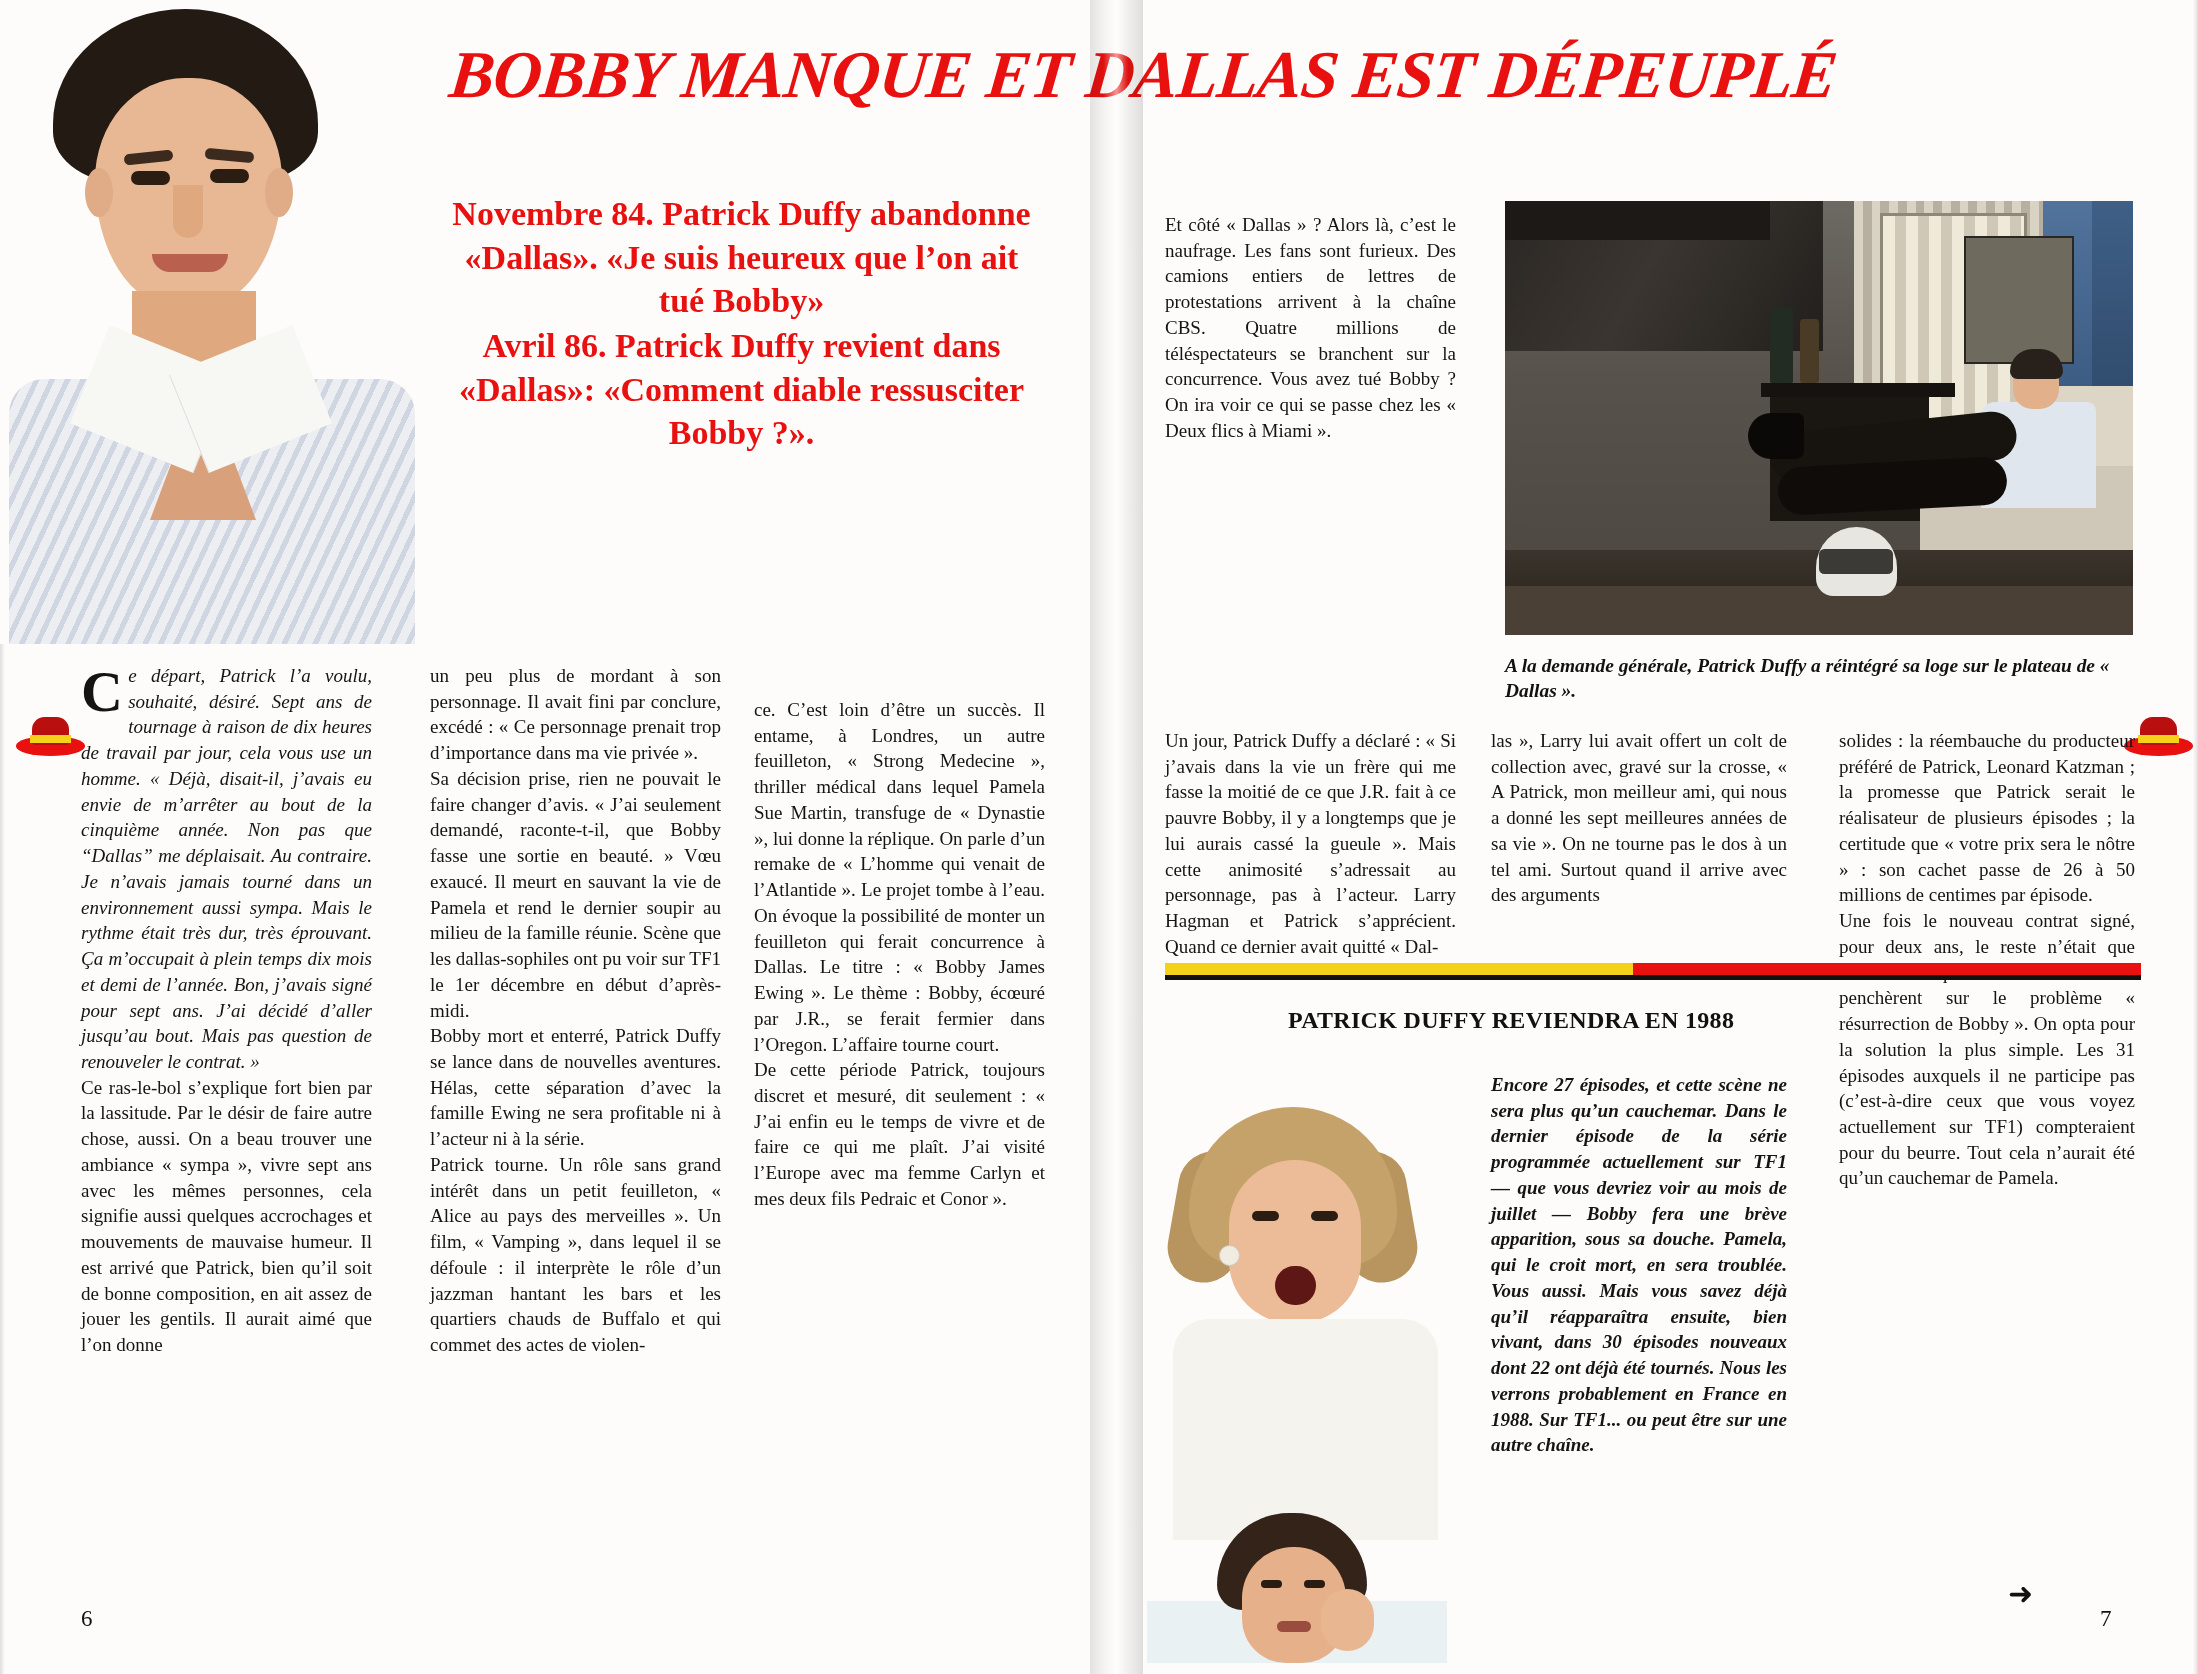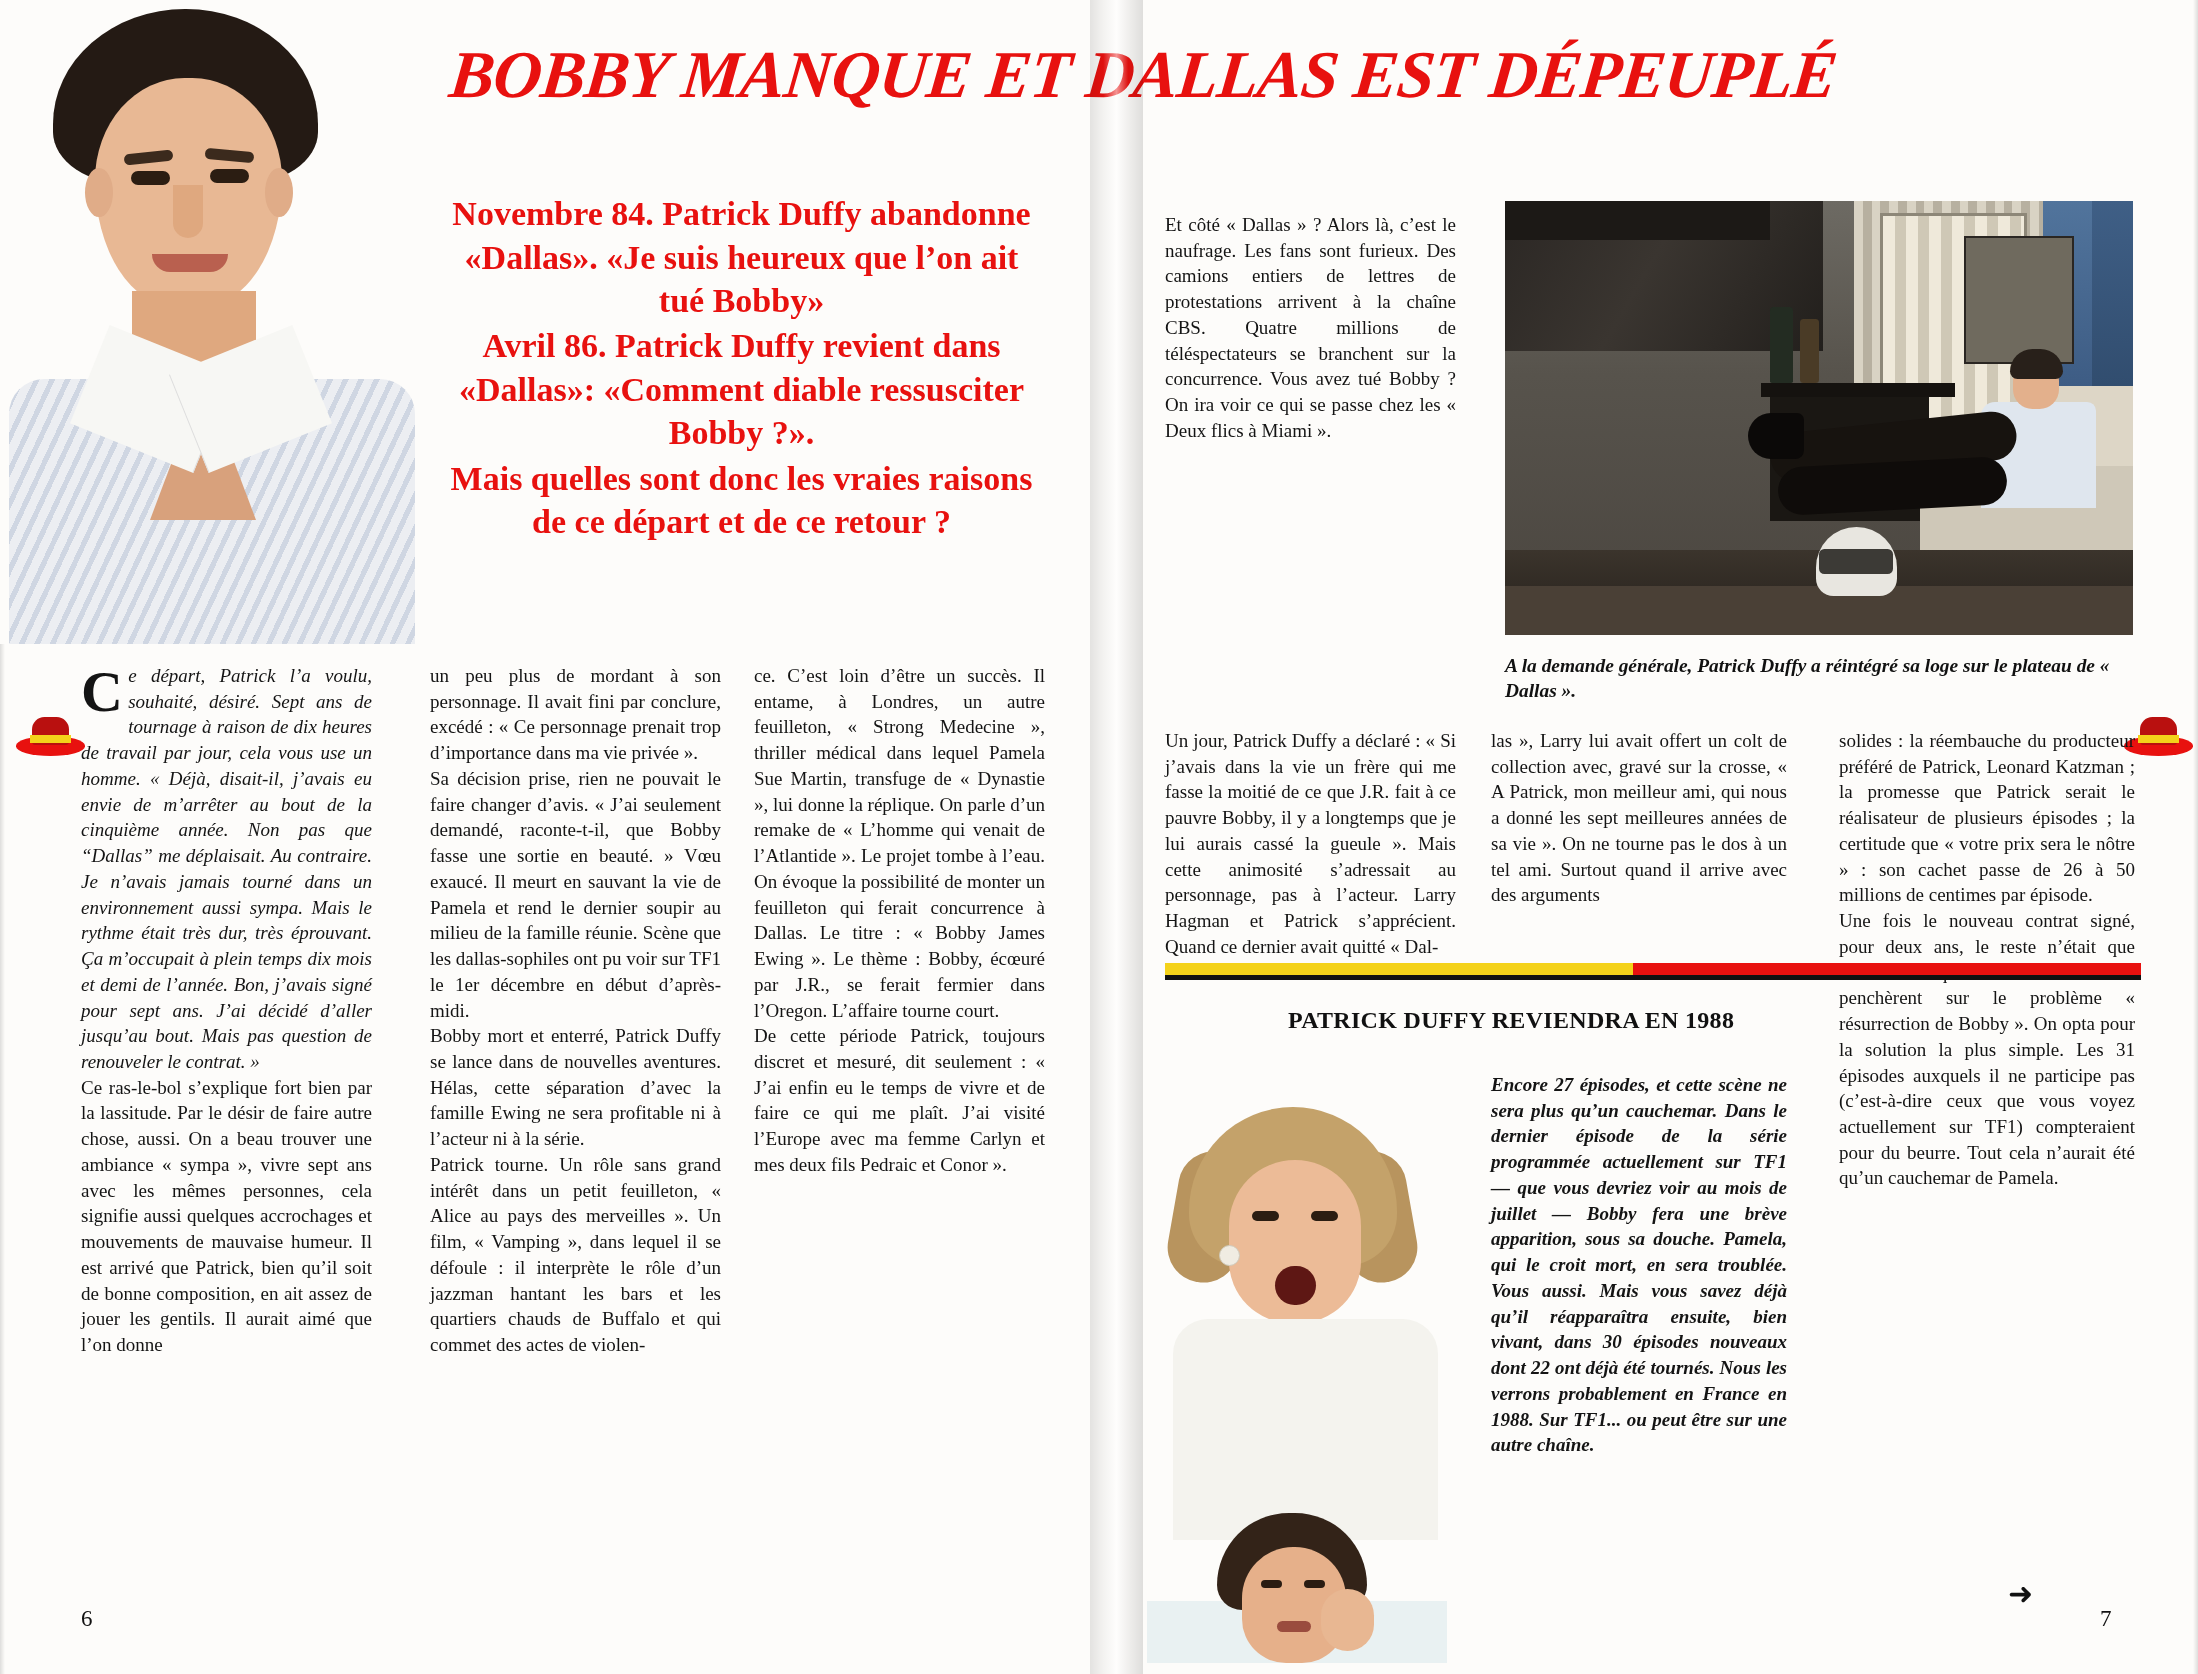--- a/index.html
+++ b/index.html
@@ -107,21 +107,21 @@
     text-align:justify;
     hyphens:auto;
     color:#141414;
   }
   .col p { margin:0; text-indent:0; }
   .col p + p { margin-top:0; }
   .it { font-style:italic; }
 
   #col1 { left:81px;  top:663px; width:291px; }
   #col2 { left:430px; top:663px; width:291px; }
-  #col3 { left:754px; top:663px; width:291px; }
+  #col3 { left:754px; top:697px; width:291px; }
   #col4 { left:1165px; top:212px; width:291px; }
   #col5 { left:1165px; top:728px; width:291px; }
   #col6 { left:1839px; top:728px; width:300px; }
 
   .dropcap {
     float:left;
     font-size:58px;
     line-height:0.82;
     font-weight:bold;
     padding:5.3px 5.3px 0 0;
@@ -255,21 +255,20 @@
   <div class="p-shirt-open"></div>
   <div class="p-collar-top-l"></div>
   <div class="p-collar-top-r"></div>
 </div>
 
 <div class="headline">Bobby manque et Dallas est dépeuplé</div>
 
 <div class="lede">
   <p>Novembre 84. Patrick Duffy abandonne «Dallas». «Je suis heureux que l’on ait tué Bobby»</p>
   <p>Avril 86. Patrick Duffy revient dans «Dallas»: «Comment diable ressusciter Bobby ?».</p>
-  <p>Mais quelles sont donc les vraies raisons de ce départ et de ce retour ?</p>
 </div>
 
 <div class="col" id="col1">
   <p><span class="dropcap">C</span><span class="it">e départ, Patrick l’a voulu, souhaité, désiré. Sept ans de tournage à raison de dix heures de travail par jour, cela vous use un homme. « Déjà, disait-il, j’avais eu envie de m’arrêter au bout de la cinquième année. Non pas que “Dallas” me déplaisait. Au contraire. Je n’avais jamais tourné dans un environnement aussi sympa. Mais le rythme était très dur, très éprouvant. Ça m’occupait à plein temps dix mois et demi de l’année. Bon, j’avais signé pour sept ans. J’ai décidé d’aller jusqu’au bout. Mais pas question de renouveler le contrat. »</span></p>
   <p>Ce ras-le-bol s’explique fort bien par la lassitude. Par le désir de faire autre chose, aussi. On a beau trouver une ambiance « sympa », vivre sept ans avec les mêmes personnes, cela signifie aussi quelques accrochages et mouvements de mauvaise humeur. Il est arrivé que Patrick, bien qu’il soit de bonne composition, en ait assez de jouer les gentils. Il aurait aimé que l’on donne</p>
 </div>
 
 <div class="col" id="col2">
   <p>un peu plus de mordant à son personnage. Il avait fini par conclure, excédé : « Ce personnage prenait trop d’importance dans ma vie privée ».</p>
   <p>Sa décision prise, rien ne pouvait le faire changer d’avis. « J’ai seulement demandé, raconte-t-il, que Bobby fasse une sortie en beauté. » Vœu exaucé. Il meurt en sauvant la vie de Pamela et rend le dernier soupir au milieu de la famille réunie. Scène que les dallas-sophiles ont pu voir sur TF1 le 1er décembre en début d’après-midi.</p>

